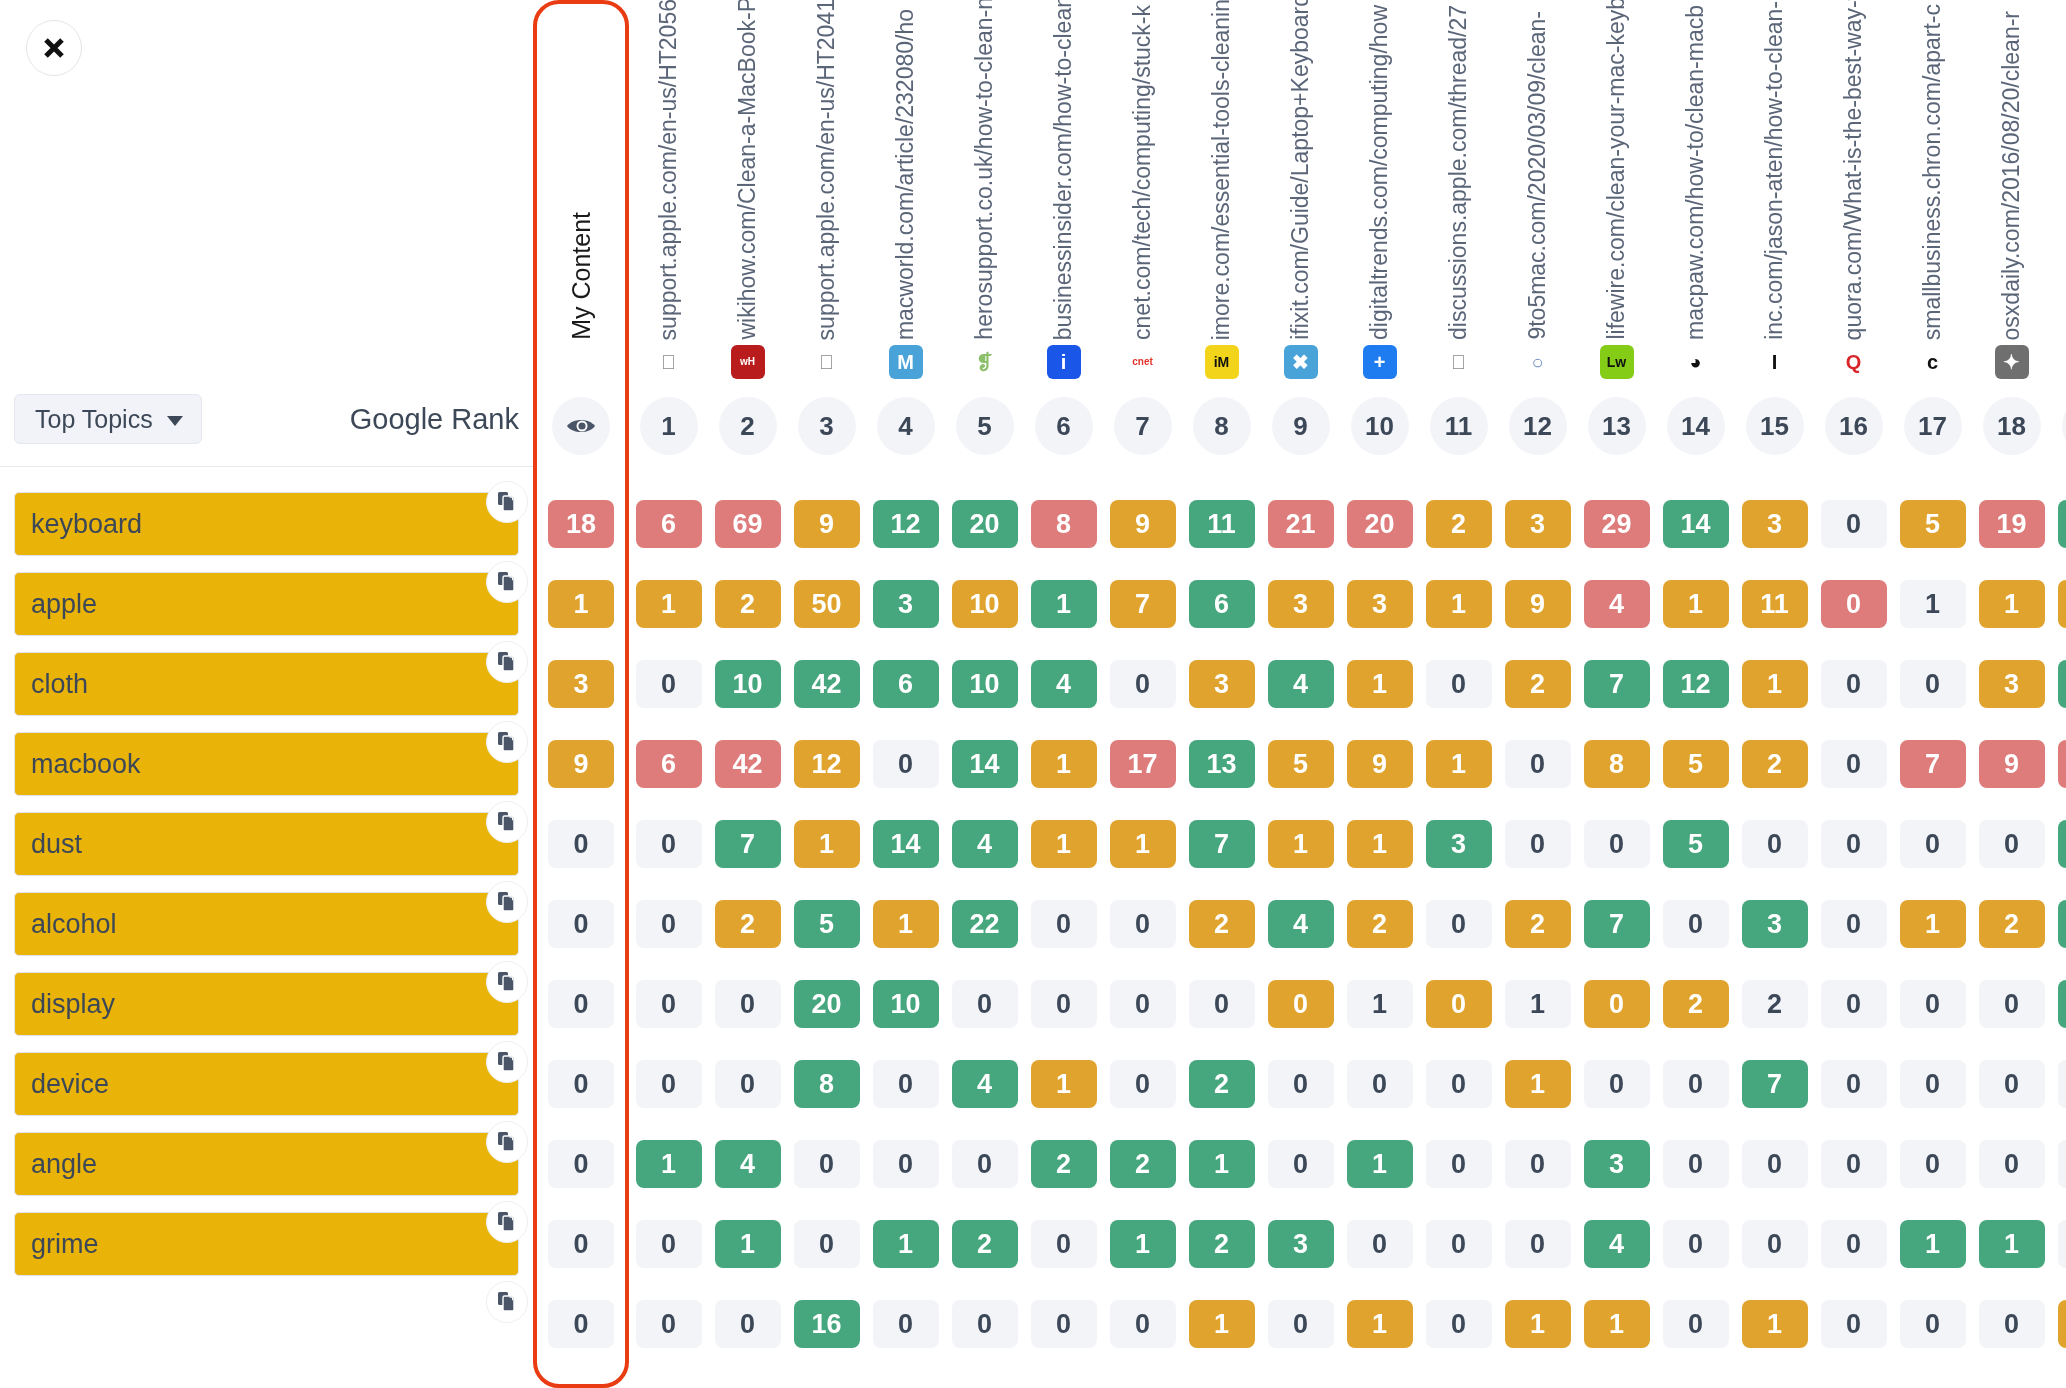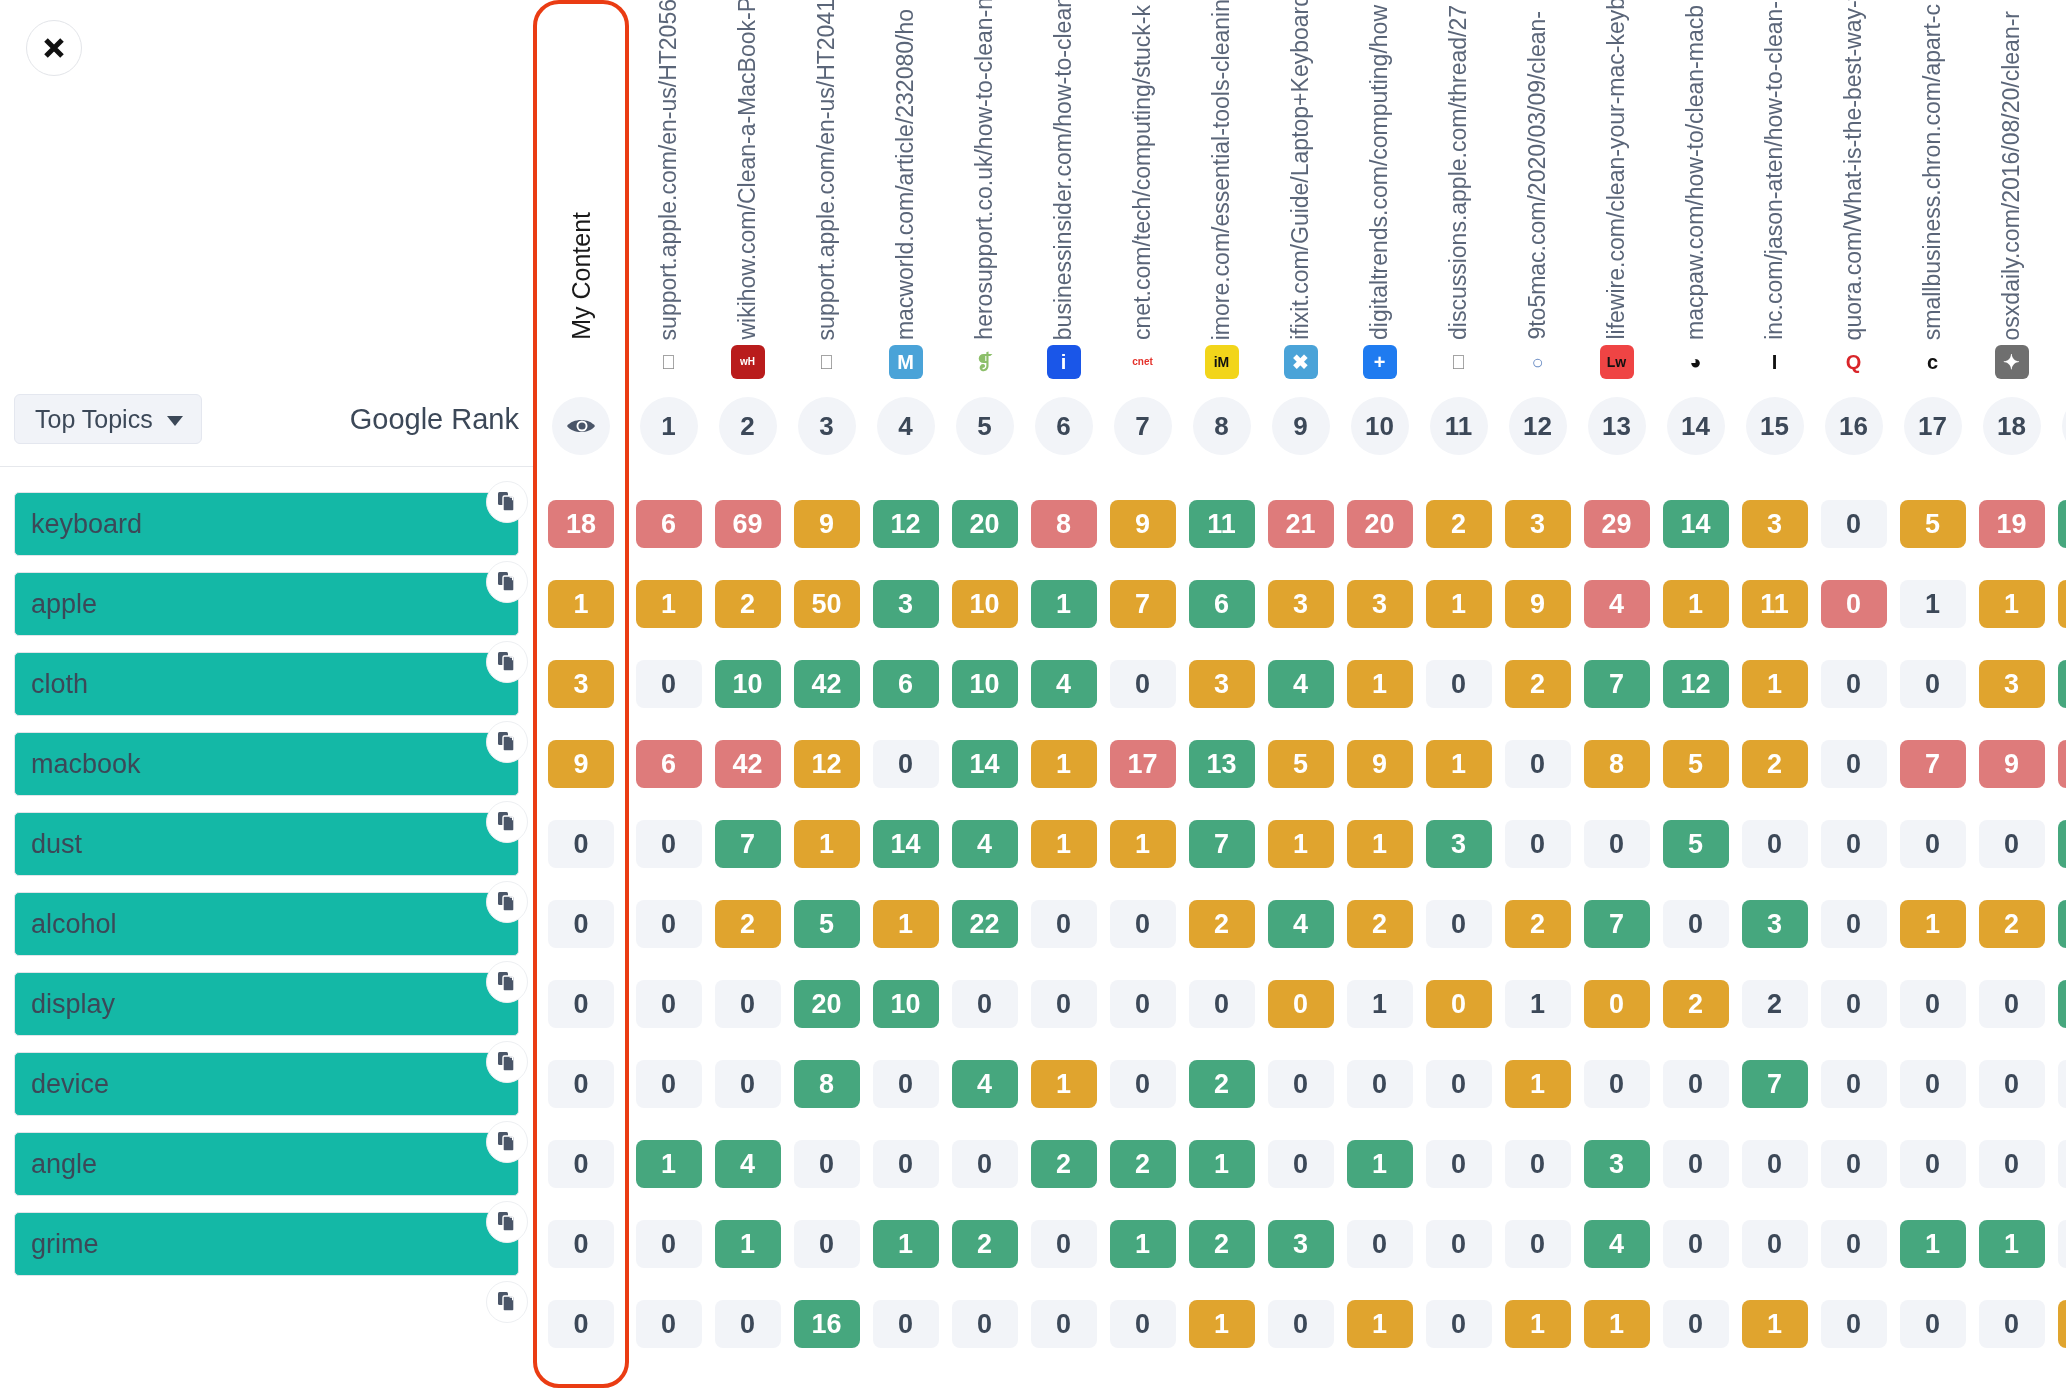--- a/index.html
+++ b/index.html
@@ -97,21 +97,21 @@
     position: relative;
     height: 80px;
     margin-bottom: 0;
   }
   .topic-field {
     position: absolute;
     left: 14px; top: 8px;
     width: 505px; height: 64px;
     border: 1px solid #e1e4e9;
     border-radius: 5px;
-    background: #14b8a6;
+    background: #eab308;
     display: flex; align-items: center;
     padding-left: 16px;
     font-size: 27px;
     color: #3c4858;
     cursor: text;
   }
   .copy-chip {
     position: absolute;
     right: 5px; top: -3px;
     width: 42px; height: 42px;
@@ -514,21 +514,21 @@
           <div class="fav-cell">
             <div class="fav" style="background:#1f7bf0;color:#ffffff;font-size:20px;">+</div>
           </div>
           <div class="fav-cell">
             <div class="fav" style="background:#ffffff;color:#8a8a8a;font-size:20px;"></div>
           </div>
           <div class="fav-cell">
             <div class="fav" style="background:#ffffff;color:#6b8dc4;font-size:20px;">○</div>
           </div>
           <div class="fav-cell">
-            <div class="fav" style="background:#ef4444;color:#111111;font-size:14px;">Lw</div>
+            <div class="fav" style="background:#84cc16;color:#111111;font-size:14px;">Lw</div>
           </div>
           <div class="fav-cell">
             <div class="fav" style="background:#ffffff;color:#111111;font-size:20px;">◕</div>
           </div>
           <div class="fav-cell">
             <div class="fav" style="background:#ffffff;color:#111111;font-size:20px;">I</div>
           </div>
           <div class="fav-cell">
             <div class="fav" style="background:#ffffff;color:#d9252a;font-size:20px;">Q</div>
           </div>

